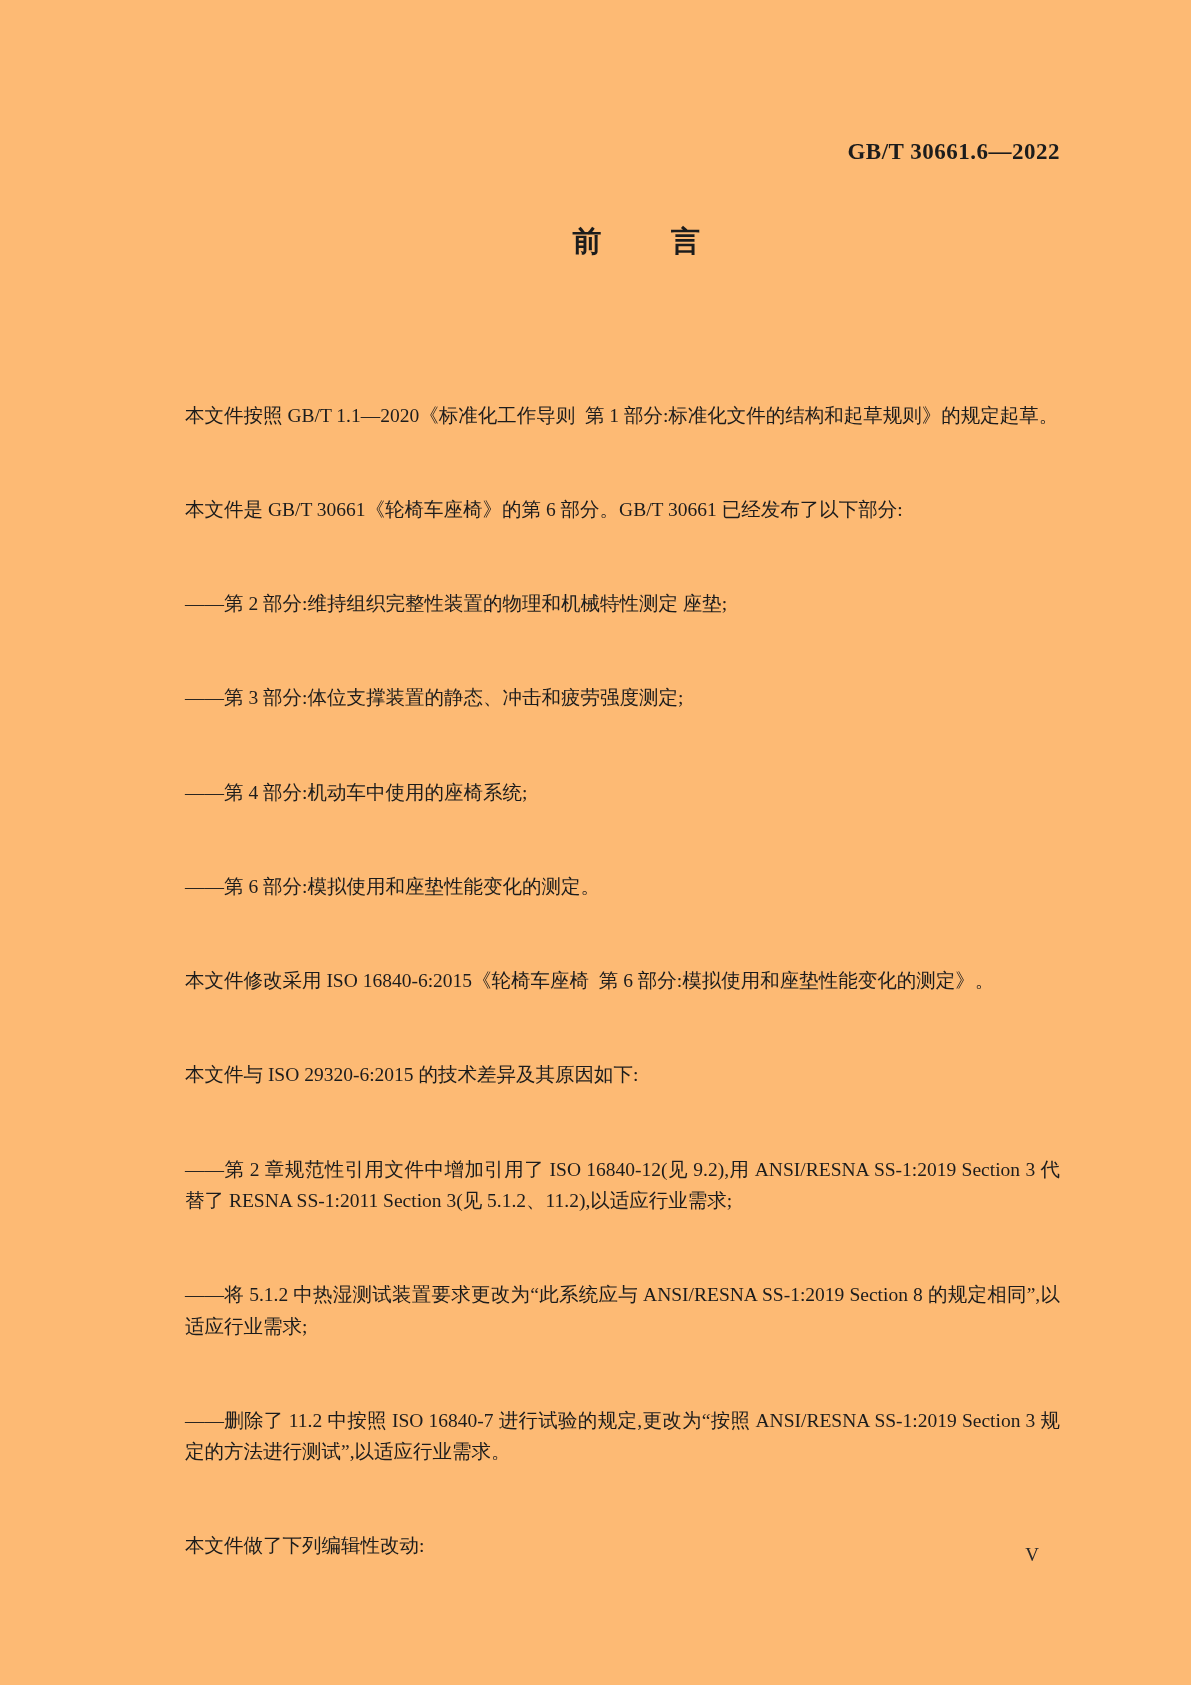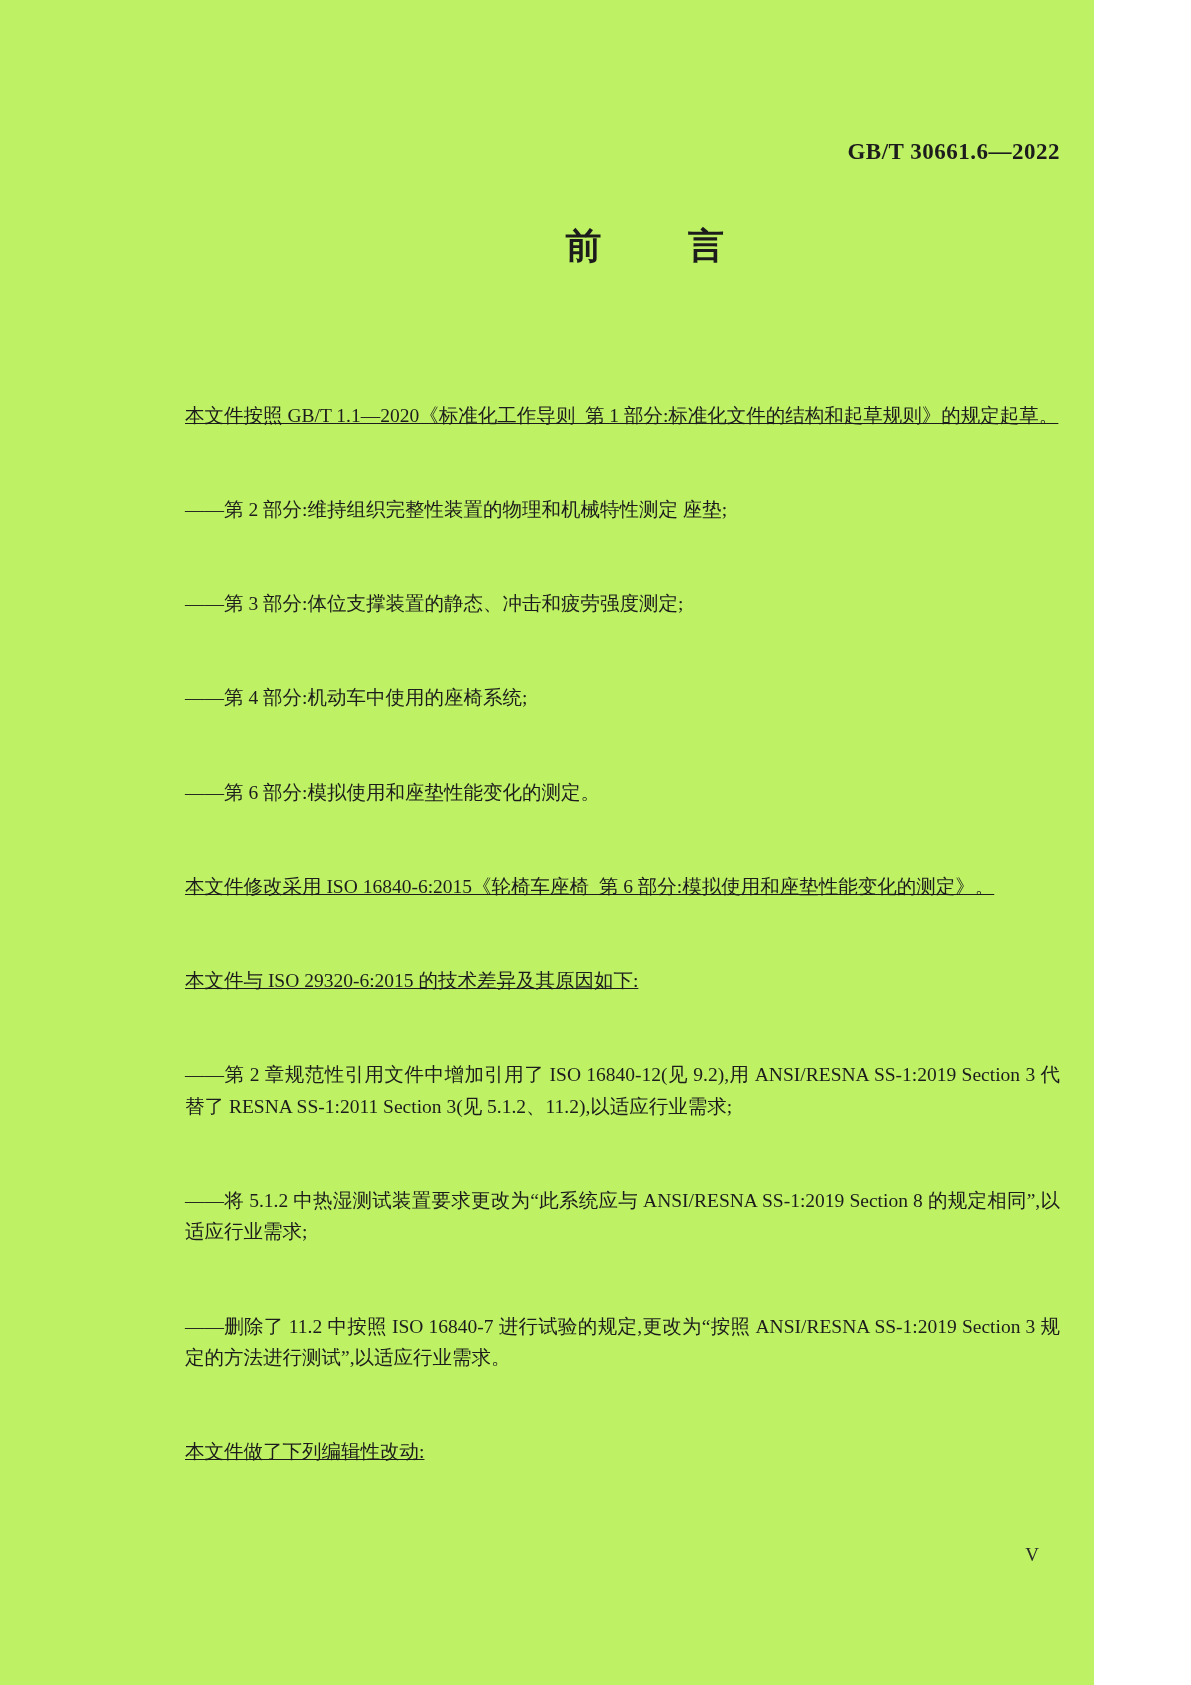--- a/index.html
+++ b/index.html
@@ -2,23 +2,23 @@
 <html><head>
 <meta charset="utf-8">
 <style>
   html, body {
     margin: 0;
     padding: 0;
     background: #ffffff;
   }
   .page {
     position: relative;
-    width: 1094px;
+    width: 1191px;
     height: 1685px;
-    background: #bef264;
+    background: #fdba74;
     color: #1c1c1c;
     font-family: "Liberation Serif", "DejaVu Serif", serif;
     overflow: hidden;
   }
   .doc-header {
     position: absolute;
     top: 139px;
     left: 143px;
     width: 917px;
     text-align: right;
@@ -29,42 +29,41 @@
     white-space: nowrap;
   }
   .doc-title {
     position: absolute;
     top: 222px;
     left: 143px;
     width: 917px;
     text-align: center;
     font-family: "Liberation Sans", "DejaVu Sans", sans-serif;
     font-weight: bold;
-    font-size: 36px;
+    font-size: 29px;
     letter-spacing: 2.4em;
     margin-left: 2.4em;
     white-space: nowrap;
   }
   .doc-body {
     position: absolute;
     top: 337px;
     left: 143px;
     width: 917px;
     font-size: 19.5px;
     line-height: 31.4px;
     text-align: justify;
     white-space: pre-wrap;
   }
   .doc-body p {
     margin: 0;
     padding: 0;
   }
   .doc-body p.normal {
     text-indent: 42px;
-    text-decoration: underline;
   }
   .doc-body p.dash {
     margin-left: 42px;
     text-indent: 0;
   }
   .page-number {
     position: absolute;
     top: 1544px;
     left: 1012px;
     width: 40px;
@@ -77,20 +76,21 @@
 <body>
 
 <div class="page">
 
   <div class="doc-header">GB/T 30661.6—2022</div>
 
   <div class="doc-title">前言</div>
 
   <div class="doc-body">
     <p class="normal">本文件按照 GB/T 1.1—2020《标准化工作导则  第 1 部分:标准化文件的结构和起草规则》的规定起草。</p>
+    <p class="normal">本文件是 GB/T 30661《轮椅车座椅》的第 6 部分。GB/T 30661 已经发布了以下部分:</p>
     <p class="dash">——第 2 部分:维持组织完整性装置的物理和机械特性测定 座垫;</p>
     <p class="dash">——第 3 部分:体位支撑装置的静态、冲击和疲劳强度测定;</p>
     <p class="dash">——第 4 部分:机动车中使用的座椅系统;</p>
     <p class="dash">——第 6 部分:模拟使用和座垫性能变化的测定。</p>
     <p class="normal">本文件修改采用 ISO 16840-6:2015《轮椅车座椅  第 6 部分:模拟使用和座垫性能变化的测定》。</p>
     <p class="normal">本文件与 ISO 29320-6:2015 的技术差异及其原因如下:</p>
     <p class="dash">——第 2 章规范性引用文件中增加引用了 ISO 16840-12(见 9.2),用 ANSI/RESNA SS-1:2019 Section 3 代替了 RESNA SS-1:2011 Section 3(见 5.1.2、11.2),以适应行业需求;</p>
     <p class="dash">——将 5.1.2 中热湿测试装置要求更改为“此系统应与 ANSI/RESNA SS-1:2019 Section 8 的规定相同”,以适应行业需求;</p>
     <p class="dash">——删除了 11.2 中按照 ISO 16840-7 进行试验的规定,更改为“按照 ANSI/RESNA SS-1:2019 Section 3 规定的方法进行测试”,以适应行业需求。</p>
     <p class="normal">本文件做了下列编辑性改动:</p>

